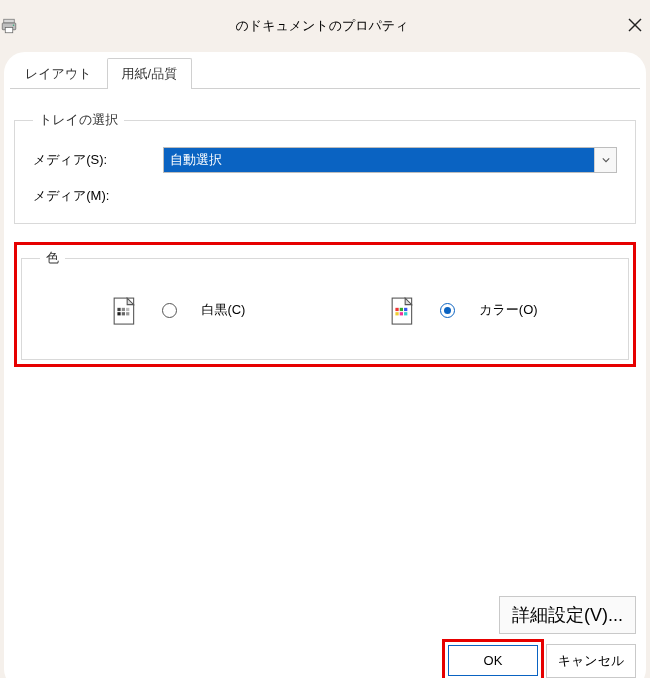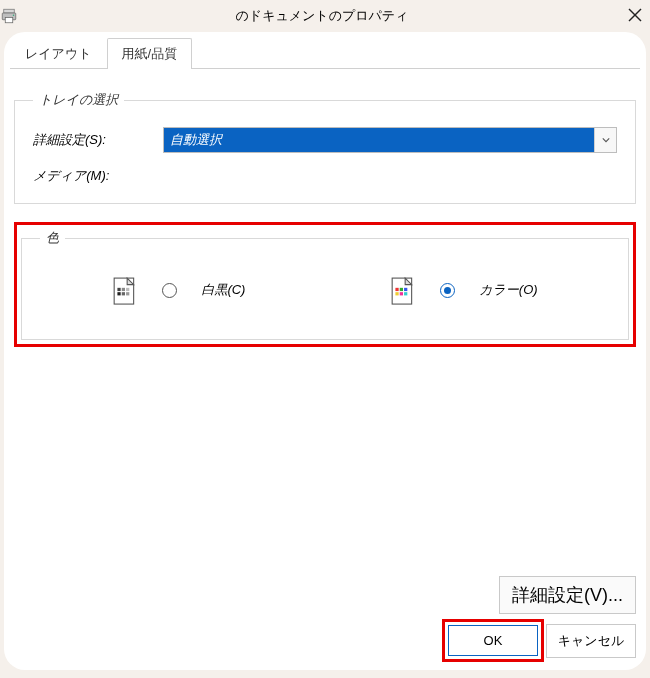--- a/index.html
+++ b/index.html
@@ -1,26 +1,26 @@
 <!DOCTYPE html>
 <html><head>
 <meta charset="utf-8">
 <style>
   * { box-sizing: border-box; font-family: "Yu Gothic UI", "Meiryo", sans-serif; }
   body { margin: 0; background: #f5f0eb; width: 650px; height: 678px; overflow: hidden; font-size: 13px; color: #000; }
-  .titlebar { display: flex; align-items: center; height: 32px; padding: 0 0; }
+  .titlebar { display: flex; align-items: center; height: 52px; padding: 0 0; }
   .titlebar .printer-icon { width: 18px; height: 18px; margin-right: 6px; }
   .titlebar .title { flex: 1; text-align: center; font-size: 13px; }
   .titlebar .close { width: 30px; text-align: center; font-size: 18px; cursor: pointer; }
   .body { background: #fff; margin: 0 4px 4px 4px; height: 638px; padding: 6px 6px 0 6px; position: relative; border-radius: 21px; }
   .tabs { display: flex; border-bottom: 1px solid #d0d0d0; }
   .tab { padding: 6px 14px 6px 14px; border: 1px solid transparent; border-bottom: none; margin-bottom: -1px; cursor: pointer; font-size: 13px; color: #333; }
   .tab.active { border-color: #d0d0d0; background: #fff; border-top-left-radius: 2px; border-top-right-radius: 2px; }
   .tabpanel { padding: 22px 4px 0 4px; }
-  fieldset { border: 1px solid #d9d9d9; margin: 0 0 18px 0; padding: 18px 18px 18px 18px; position: relative; font-style: italic; }
+  fieldset { border: 1px solid #d9d9d9; margin: 0 0 18px 0; padding: 18px 18px 18px 18px; position: relative; }
   fieldset legend { padding: 0 6px; font-size: 13px; color: #333; }
   .row { display: flex; align-items: center; margin-bottom: 14px; }
   .row:last-child { margin-bottom: 0; }
   .row-label { width: 130px; font-size: 13px; }
   .select-wrap { flex: 1; display: flex; border: 1px solid #bdbdbd; height: 26px; background: #fff; }
   .select-wrap.highlight .select-text { background: #0a63c2; color: #fff; }
   .select-text { flex: 1; padding: 3px 6px; font-size: 13px; line-height: 18px; }
   .select-btn { width: 22px; border-left: 1px solid #d0d0d0; display: flex; align-items: center; justify-content: center; cursor: pointer; background: #f7f7f7; }
   .chev { width: 8px; height: 8px; }
   .color-fieldset-wrap { border: 3px solid #e60000; padding: 4px; }
@@ -62,21 +62,21 @@
   <div class="tabs">
     <div class="tab">レイアウト</div>
     <div class="tab active">用紙/品質</div>
   </div>
 
   <div class="tabpanel">
 
     <fieldset>
       <legend>トレイの選択</legend>
       <div class="row">
-        <div class="row-label">詳細設定(S):</div>
+        <div class="row-label">メディア(S):</div>
         <div class="select-wrap highlight">
           <div class="select-text">自動選択</div>
           <div class="select-btn">
             <svg class="chev" viewBox="0 0 10 10">
                 <polyline points="1,3 5,7 9,3" fill="none" stroke="#555" stroke-width="1.4"></polyline>
               </svg>
           </div>
         </div>
       </div>
       <div class="row">

